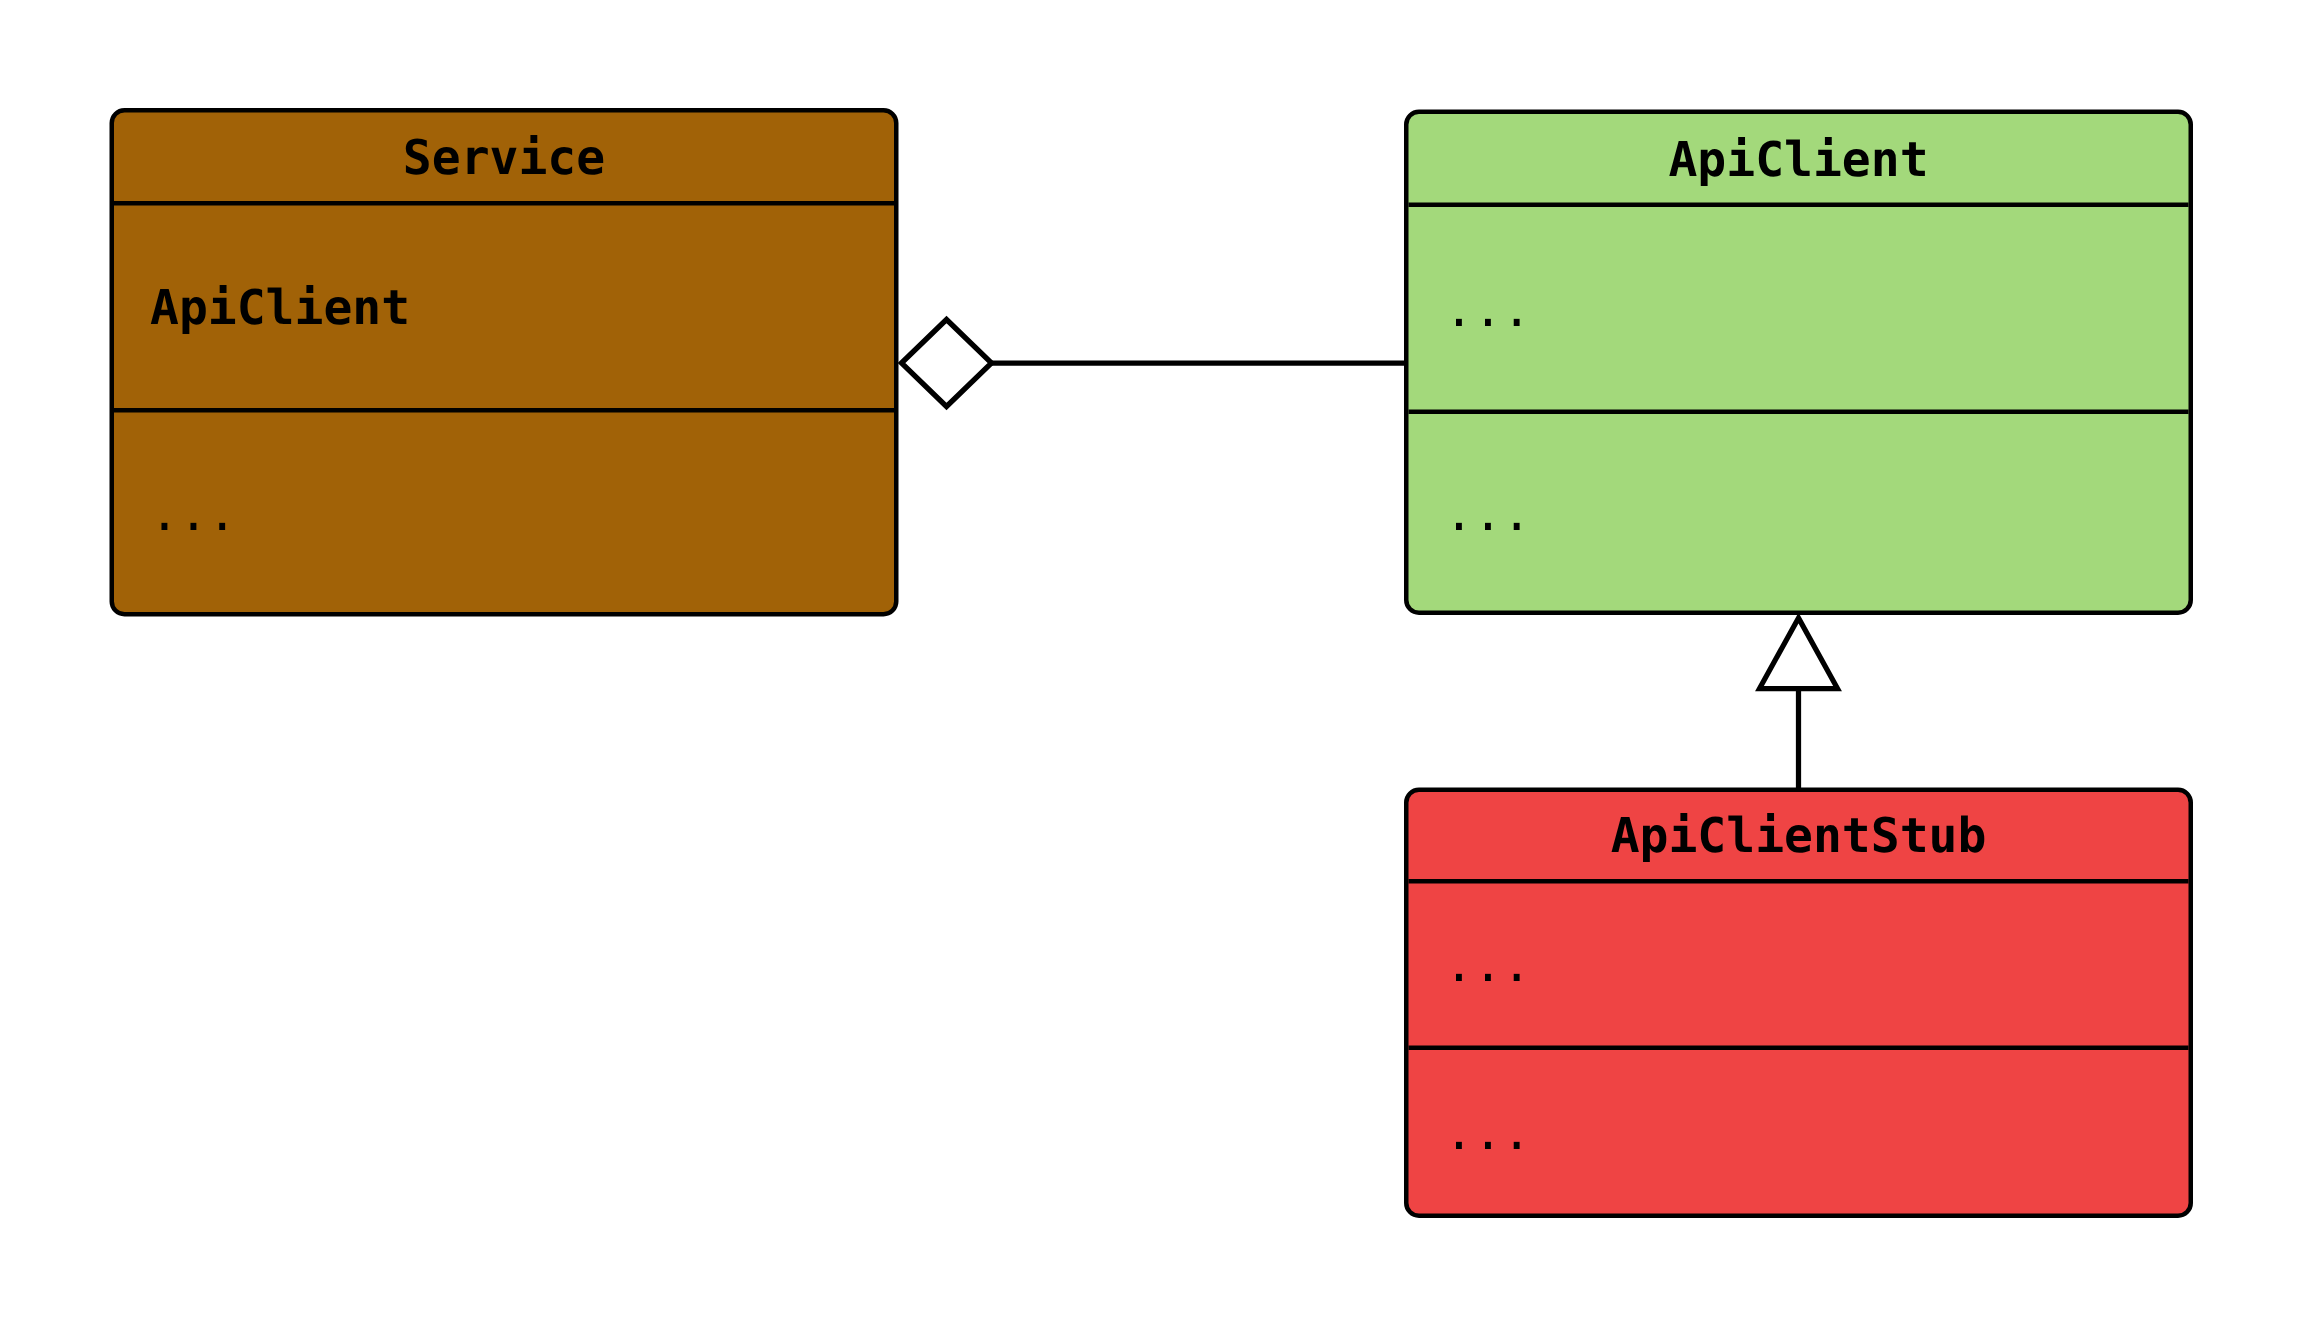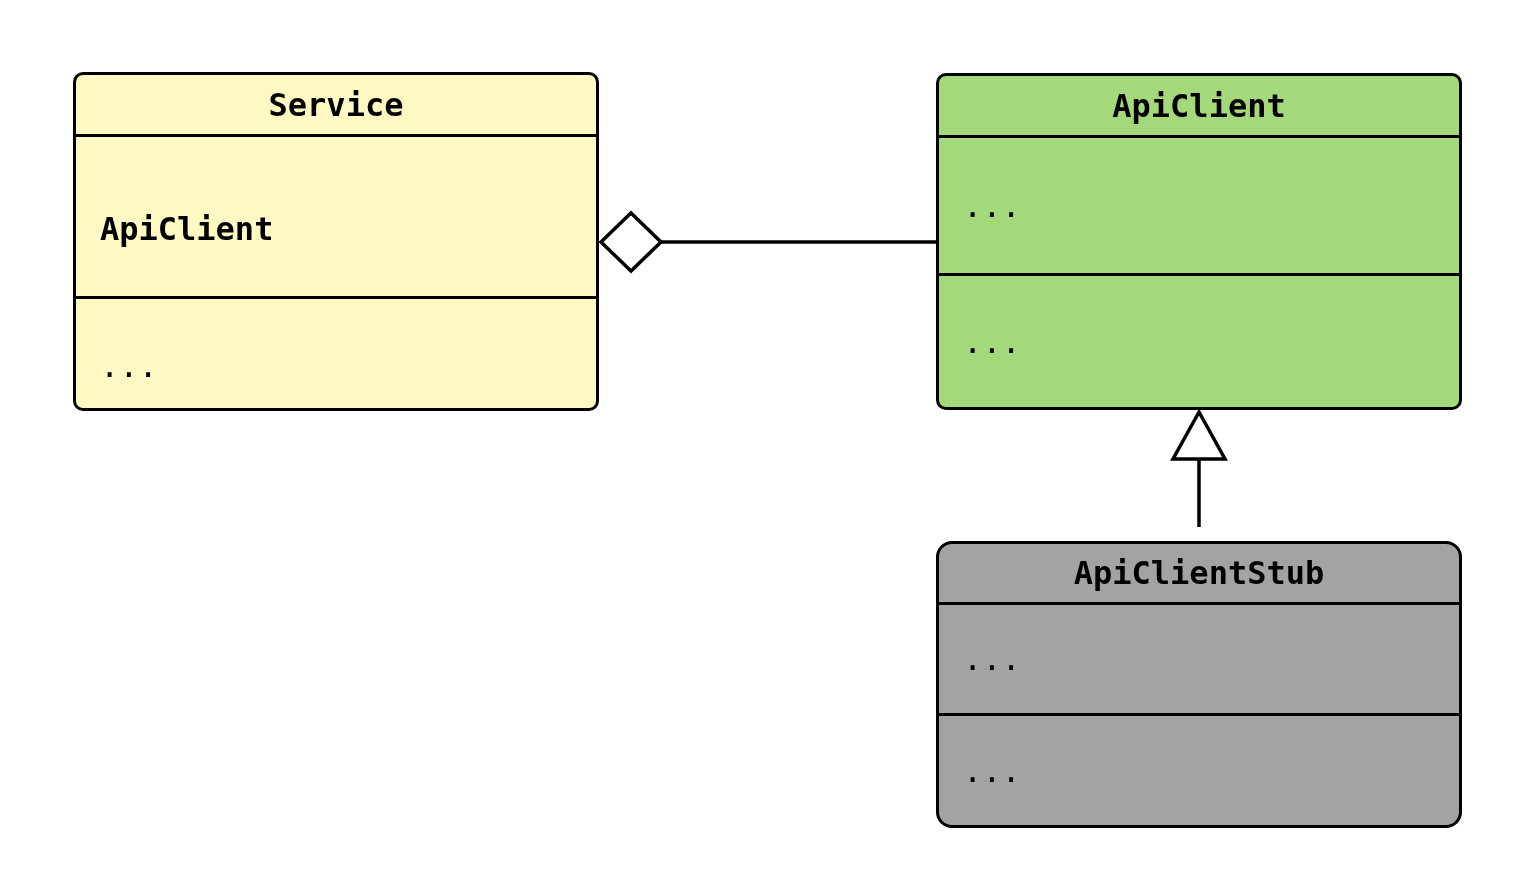--- a/index.html
+++ b/index.html
@@ -70,41 +70,41 @@
       <line x1="659" y1="242" x2="938" y2="242" stroke="#000000" stroke-width="3.5"></line>
       <polygon points="601,242 631,213 661,242 631,271" fill="#ffffff" stroke="#000000" stroke-width="3.5" stroke-linejoin="miter"></polygon>
     </g>
 
     <g>
       <line x1="1199" y1="457" x2="1199" y2="527" stroke="#000000" stroke-width="3.5"></line>
       <polygon points="1199,412 1173,459 1225,459" fill="#ffffff" stroke="#000000" stroke-width="3.5" stroke-linejoin="miter"></polygon>
     </g>
   </svg>
 
-  <div class="uml-class" style="left: 73px; top: 72px; width: 526px; height: 339px; background: #fef9c3; gap: 24px;">
+  <div class="uml-class" style="left: 73px; top: 72px; width: 526px; height: 339px; background: #a16207;">
     <div class="uml-title" style="height:62px;">Service</div>
     <div class="uml-section divided" style="height:138px;">
       <span class="type-bold">ApiClient</span>
     </div>
     <div class="uml-section grow">
       <span>...</span>
     </div>
   </div>
 
   <div class="uml-class" style="left: 936px; top: 73px; width: 526px; height: 337px; background: rgb(163, 217, 123);">
     <div class="uml-title" style="height:62px;">ApiClient</div>
     <div class="uml-section divided" style="height:138px;">
       <span>...</span>
     </div>
     <div class="uml-section grow">
       <span>...</span>
     </div>
   </div>
 
-  <div class="uml-class" style="left: 936px; top: 541px; width: 526px; height: 287px; background: #a3a3a3; border-radius: 16px;">
+  <div class="uml-class" style="left: 936px; top: 525px; width: 526px; height: 287px; background: #ef4444;">
     <div class="uml-title" style="height:61px;">ApiClientStub</div>
     <div class="uml-section divided" style="height:111px;">
       <span>...</span>
     </div>
     <div class="uml-section grow">
       <span>...</span>
     </div>
   </div>
 
 </div>

